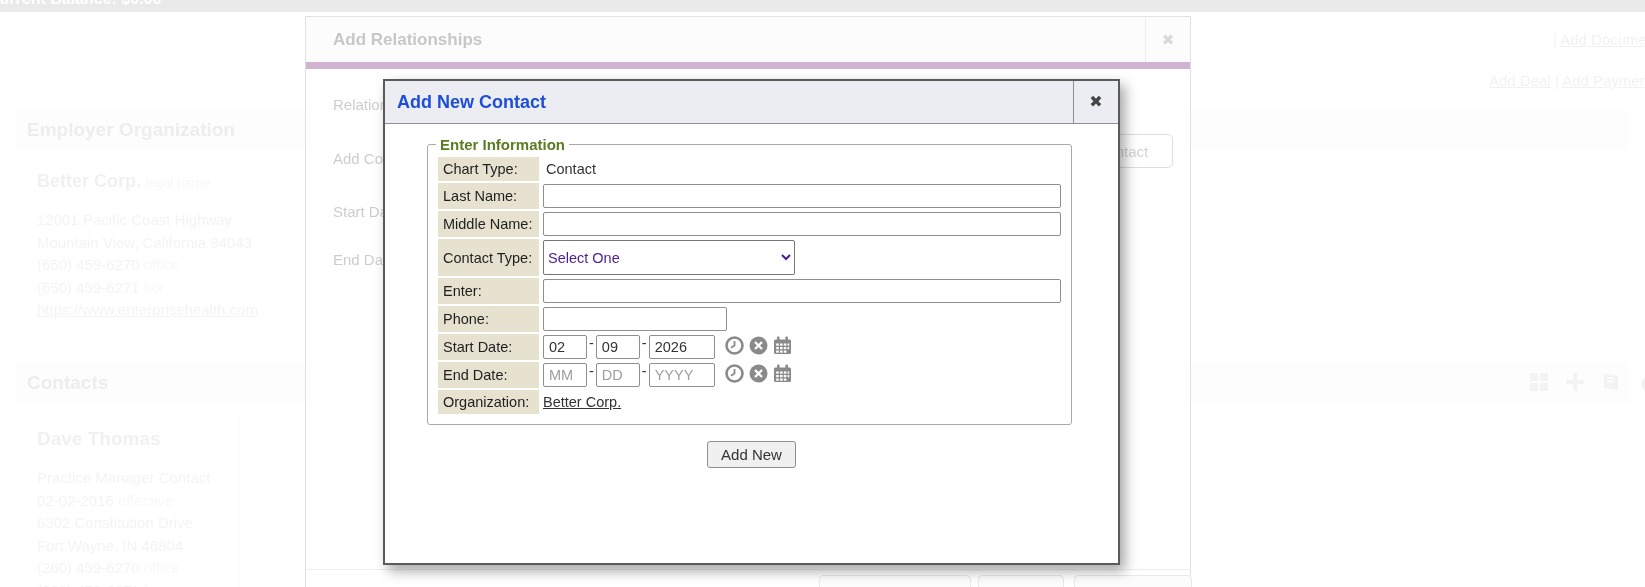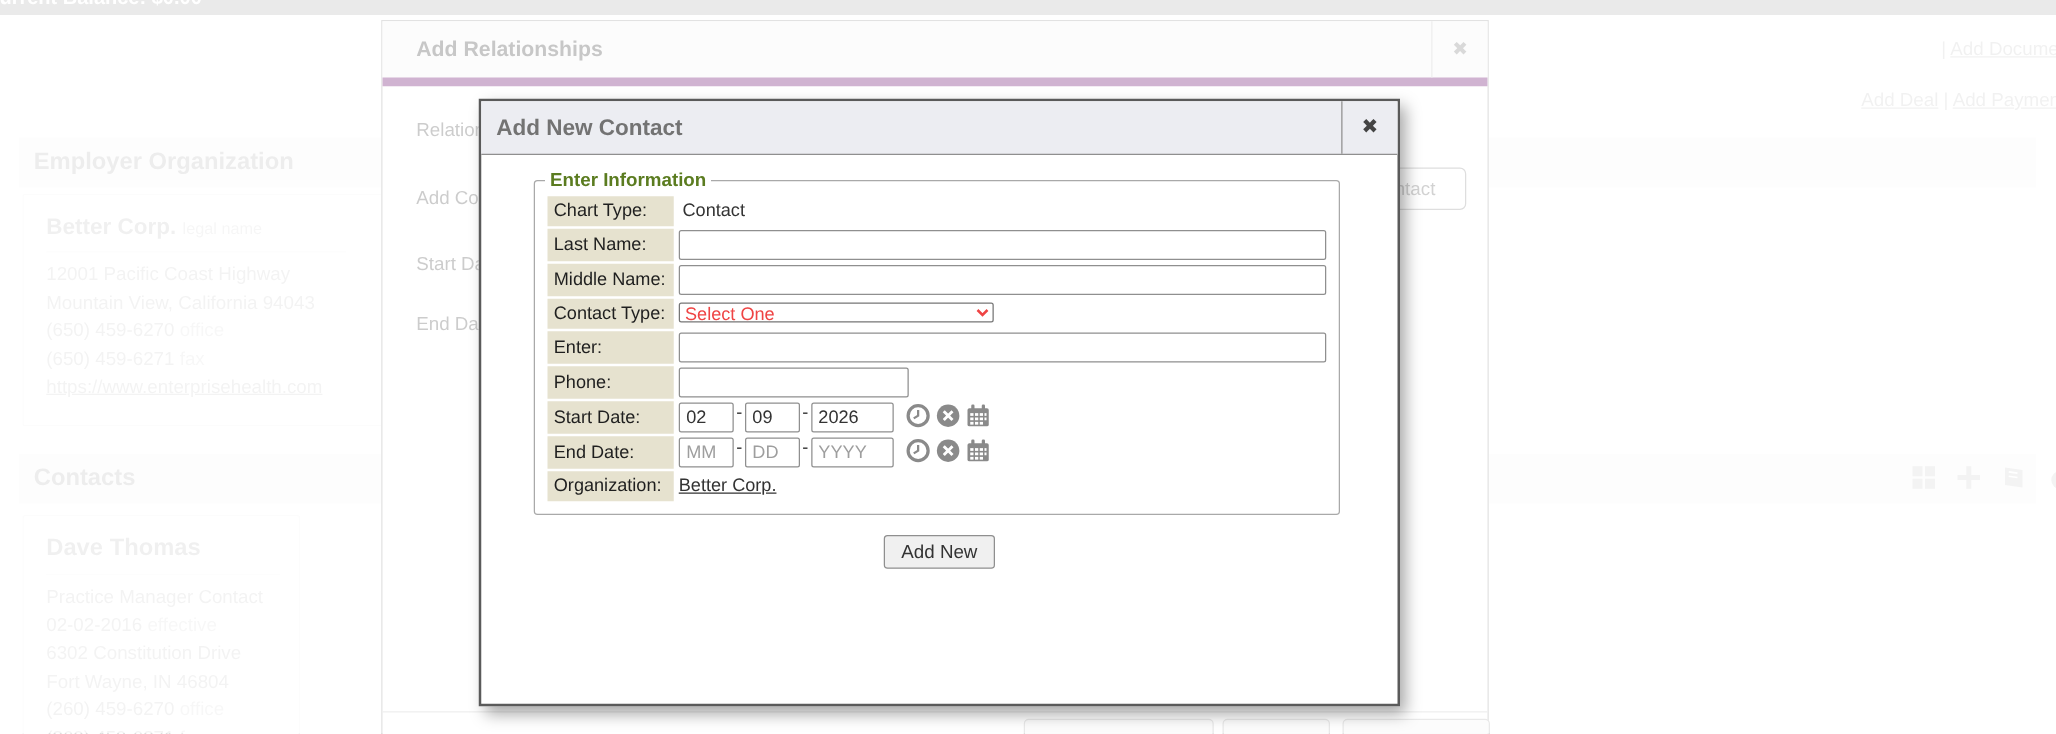--- a/index.html
+++ b/index.html
@@ -41,35 +41,35 @@
           border-radius:5px;background:#fff;color:#777;font-size:15px;font-family:inherit;cursor:pointer}
   .m1-footer{position:absolute;left:0;top:552px;width:100%;border-top:1px solid #ccc;height:60px}
   .m1-fbtn{position:absolute;top:5px;height:46px;border:1px solid #bbb;border-radius:4px;background:#f6f6f6;
            color:#777;font-size:15px;font-family:inherit;display:flex;align-items:center;justify-content:center;
            gap:8px;box-sizing:border-box;cursor:pointer}
 
   
   .modal2{position:absolute;left:383px;top:79px;width:737px;height:486px;background:#fff;
           border:2px solid #5a5a5a;box-shadow:5px 6px 12px rgba(0,0,0,0.35);z-index:5;box-sizing:border-box}
   .m2-header{height:42px;background:#ecedf2;border-bottom:1px solid #8f8f8f;position:relative}
-  .m2-title{line-height:42px;padding-left:12px;font-weight:bold;font-size:18px;color:#737373}
+  .m2-title{line-height:42px;padding-left:12px;font-weight:bold;font-size:18px;color:#1d4ed8}
   .m2-close{position:absolute;right:0;top:0;width:44px;height:42px;border-left:1px solid #8f8f8f;
             text-align:center;line-height:42px;font-size:16px;color:#444;cursor:pointer}
   fieldset.info{margin:12px 0 0 42px;width:645px;border:1px solid #a9a9a9;border-radius:3px;
                 padding:2px 8px 8px;box-sizing:border-box}
   legend.info-legend{font-size:15px;font-weight:bold;color:#5b7c20;padding:0 4px}
   table.form{border-collapse:separate;border-spacing:2px;width:100%}
   td.lbl{background:#e6e2cf;width:97px;font-size:14.5px;color:#1f1f1f;padding:4px 2px 4px 5px;white-space:nowrap}
   td.val{padding:1px 0 1px 2px;font-size:14.5px;color:#333}
   input.txt{height:20px;border:1px solid #8f8f8f;border-radius:2px;font-size:14.5px;padding:1px 5px;
             font-family:inherit;color:#333;box-sizing:content-box}
   input.txt::placeholder{color:#9e9e9e}
   .w-full{width:506px}
   .w-phone{width:172px}
-  select.sel{width:252px;height:16px;font-size:14.5px;font-family:inherit;color:#ef4444;
+  select.sel{width:252px;height:35px;font-size:14.5px;font-family:inherit;color:#4c1d95;
              border:1px solid #767676;border-radius:2px;background:#fff}
   .date-row{display:flex;}
   input.d2{width:32px}
   input.d4{width:54px}
   .dash{margin:0 2px;color:#333}
   .icon-btn{display:inline-flex;width:21px;height:21px;margin-left:5px;cursor:pointer}
   .icon-btn svg{width:21px;height:21px}
   .org-link{color:#333;text-decoration:underline;cursor:pointer}
   .add-new{display:block;margin:16px auto 4px;padding:4px 13px;font-size:15px;font-family:inherit;color:#333;
            background:#f0f0f0;border:1px solid #8f8f8f;border-radius:3px;cursor:pointer}

